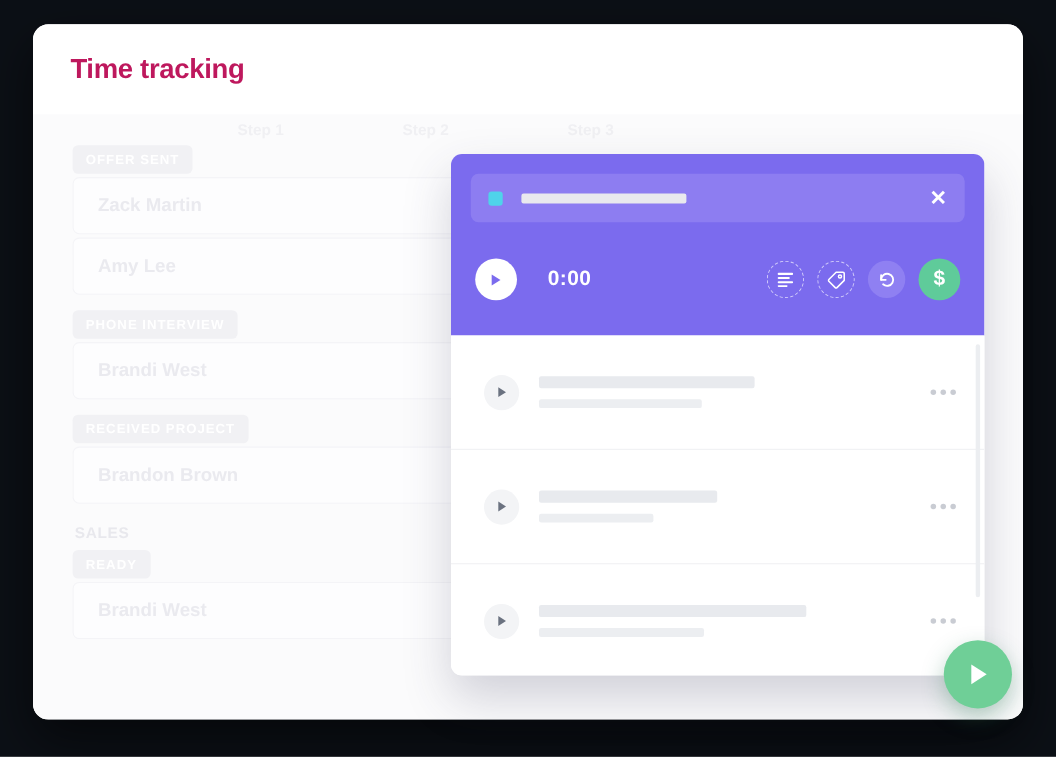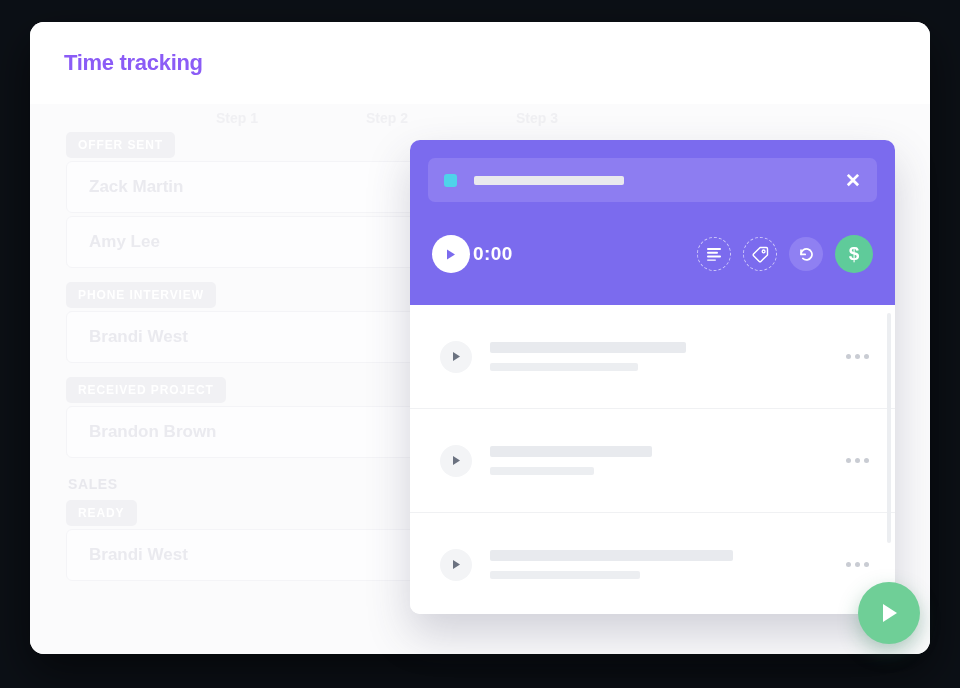--- a/index.html
+++ b/index.html
@@ -32,23 +32,23 @@
 
   .app-header {
     height: 82px;
     background: #ffffff;
     display: flex;
     align-items: center;
     padding: 0 34px;
   }
 
   .page-title {
-    font-size: 22px;
-    font-weight: bold;
-    color: #8b5cf6;
+    font-size: 25px;
+    font-weight: bold;
+    color: #be185d;
     letter-spacing: -0.3px;
   }
 
   .app-body {
     position: absolute;
     top: 82px;
     left: 0;
     right: 0;
     bottom: 0;
     background: #fbfbfc;
@@ -185,21 +185,21 @@
     display: flex;
     align-items: center;
     justify-content: center;
     flex: none;
   }
 
   .timer-value {
     color: #ffffff;
     font-size: 19px;
     font-weight: bold;
-    margin-left: 3px;
+    margin-left: 28px;
     letter-spacing: 0.4px;
   }
 
   .tool-group {
     margin-left: auto;
     display: flex;
     align-items: center;
     gap: 12px;
   }
 

